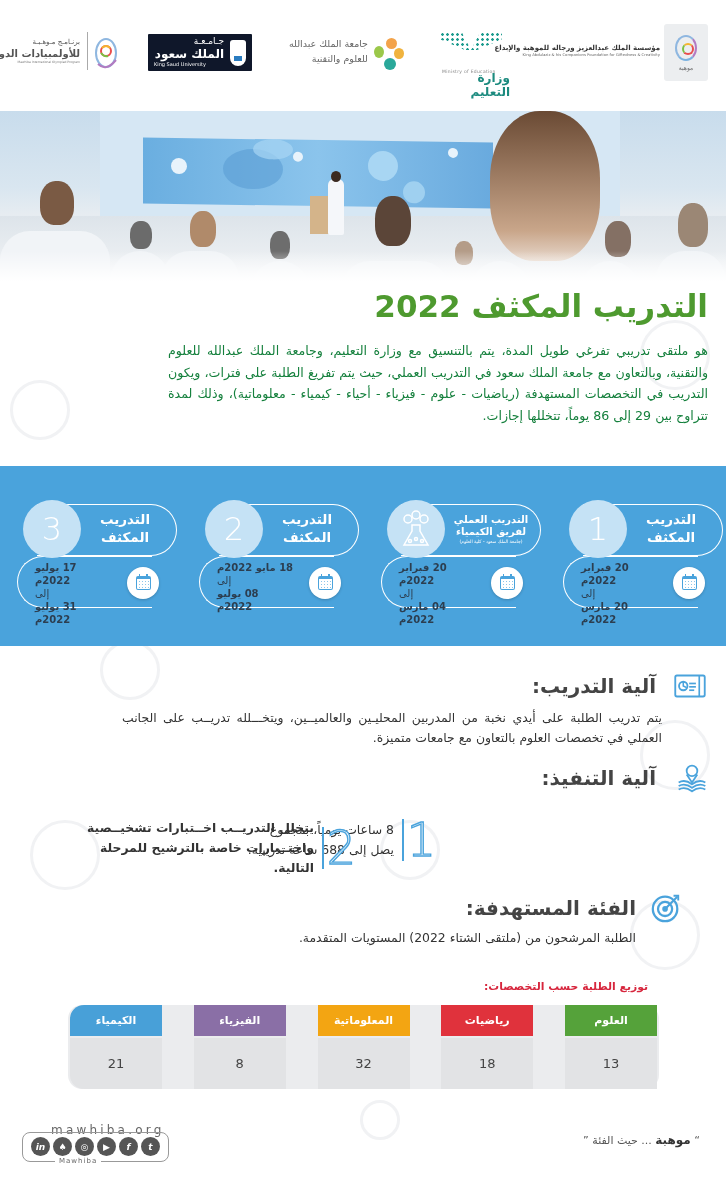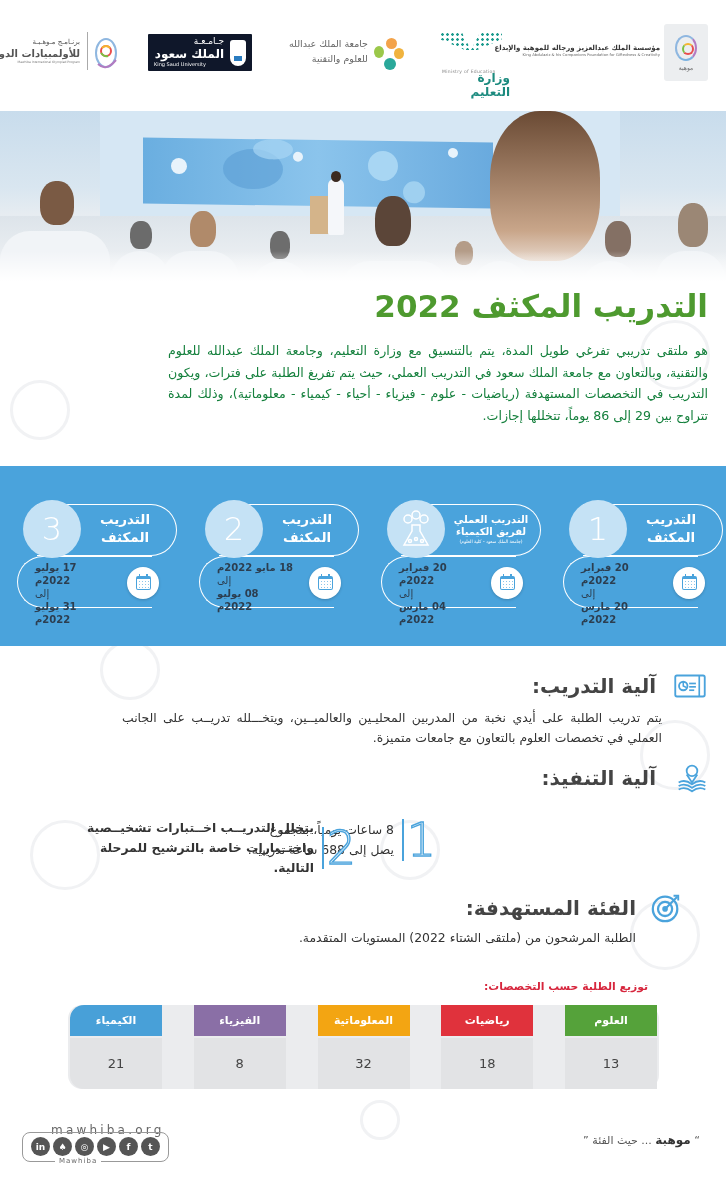--- a/index.html
+++ b/index.html
@@ -95,21 +95,21 @@
   .dist-col .val { height: 52px; display: flex; align-items: center; justify-content: center; font-size: 13px; color: #444; background: #e2e3e5; margin-top: 2px; }
   .dist-col.first .hd { border-top-right-radius: 14px; }
   .dist-col.last .hd { border-top-left-radius: 14px; }
   .dist-col.first .val { border-bottom-right-radius: 14px; }
   .dist-col.last .val { border-bottom-left-radius: 14px; }
 
   
   .footer-site { position: absolute; left: 38px; top: 1123px; font-size: 12px; letter-spacing: 3.2px; color: #666; margin-left: 13px; }
   .social-box { position: absolute; left: 22px; top: 1132px; width: 147px; height: 30px; border: 1px solid #999; border-radius: 8px; }
   .social-icons { position: absolute; left: 8px; top: 4px; display: flex; gap: 3px; }
-  .soc { width: 19px; height: 19px; border-radius: 50%; background: #555; color: #fff; font-size: 9px; font-weight: bold; display: flex; align-items: center; justify-content: center; }
+  .soc { width: 19px; height: 19px; border-radius: 50%; background: #555; color: #fff; font-size: 9px; font-weight: bold; display: flex; align-items: center; justify-content: center; font-style: italic; }
   .social-name { position: absolute; left: 55px; top: 1157px; font-size: 7px; letter-spacing: 1px; color: #666; background: #fff; padding: 0 4px; }
   .slogan { position: absolute; right: 26px; top: 1133px; direction: rtl; font-size: 11px; color: #555; white-space: nowrap; }
   .slogan b { color: #333; font-size: 12px; }
 
   .bg-deco { position: absolute; border: 3px solid #f1f2f4; border-radius: 50%; }
 </style>
 </head>
 <body>
 
 <div>

